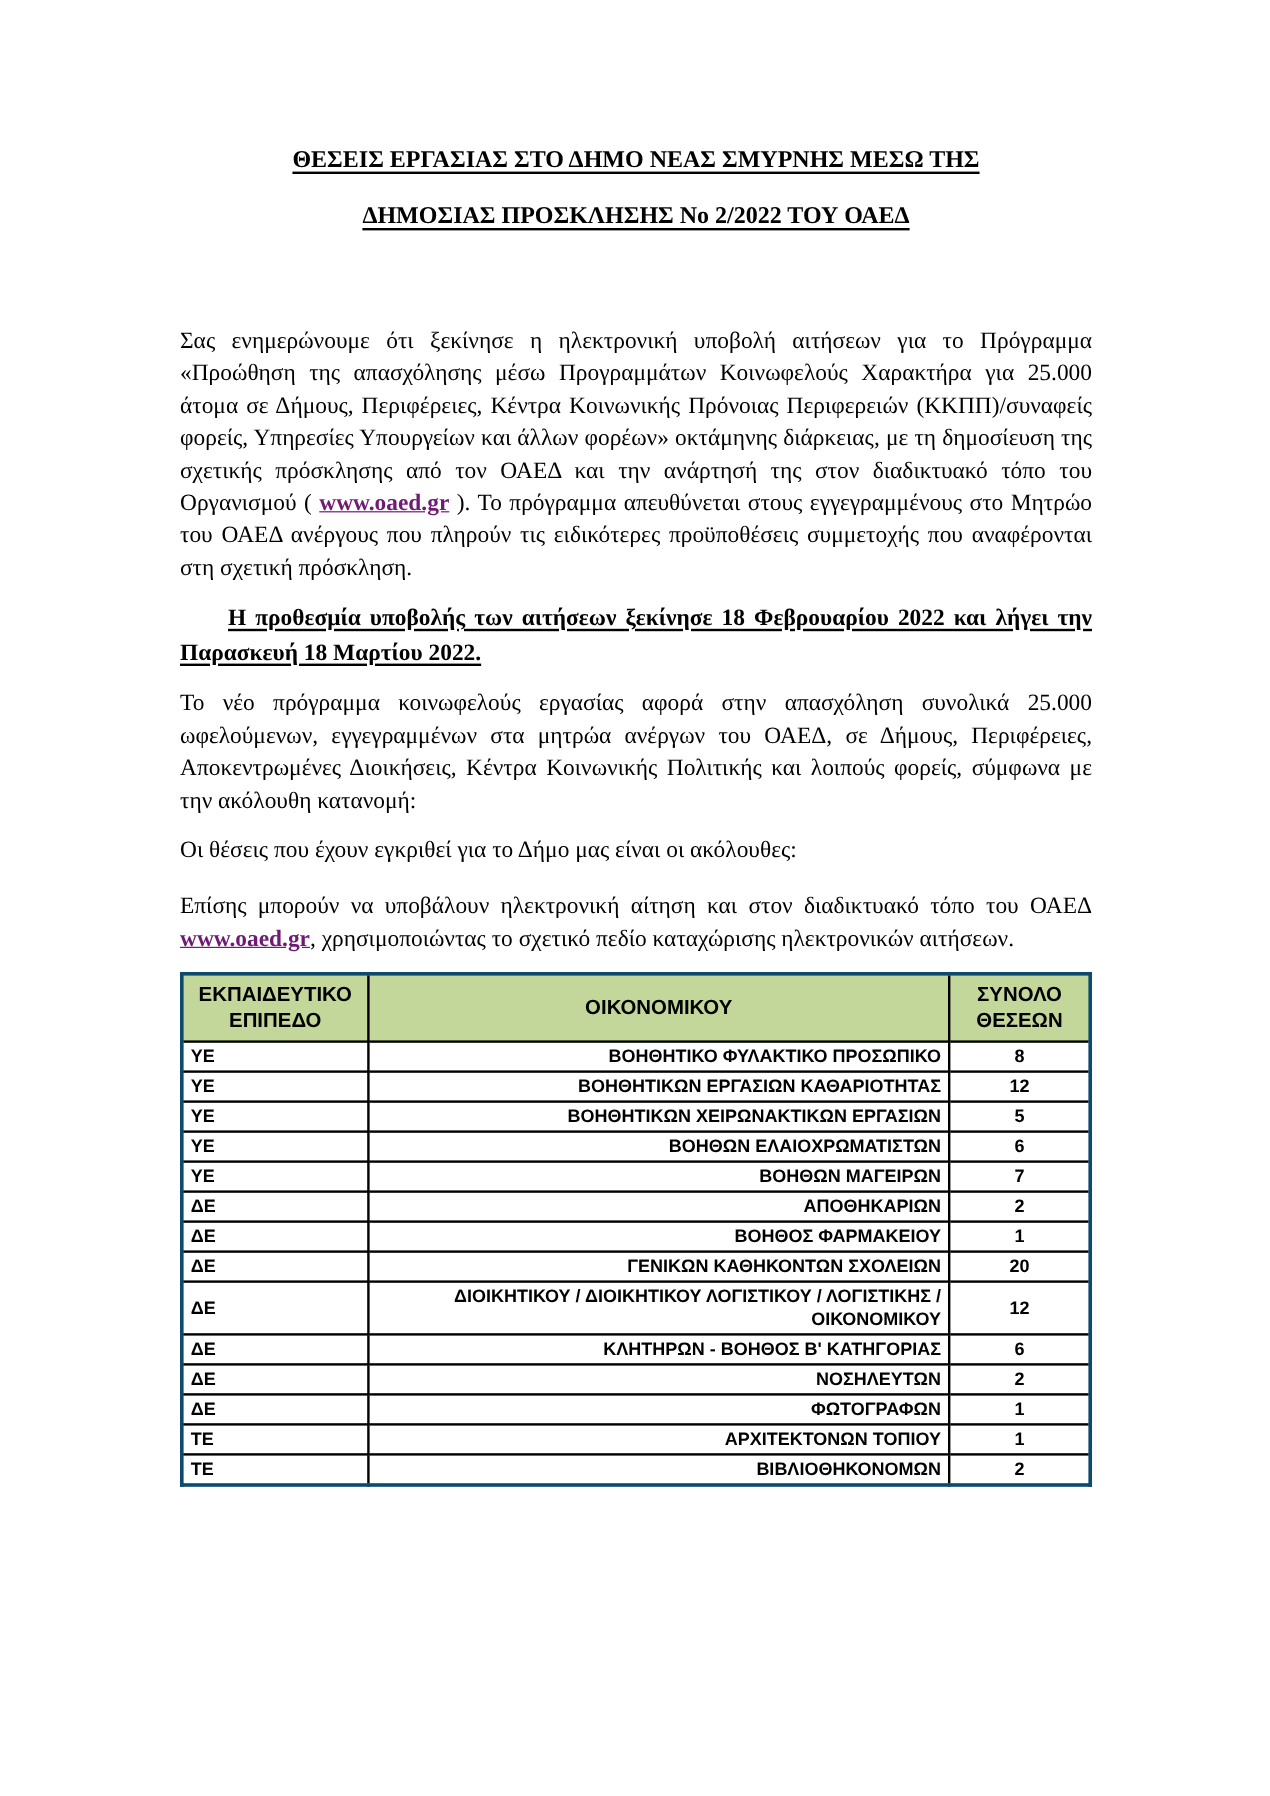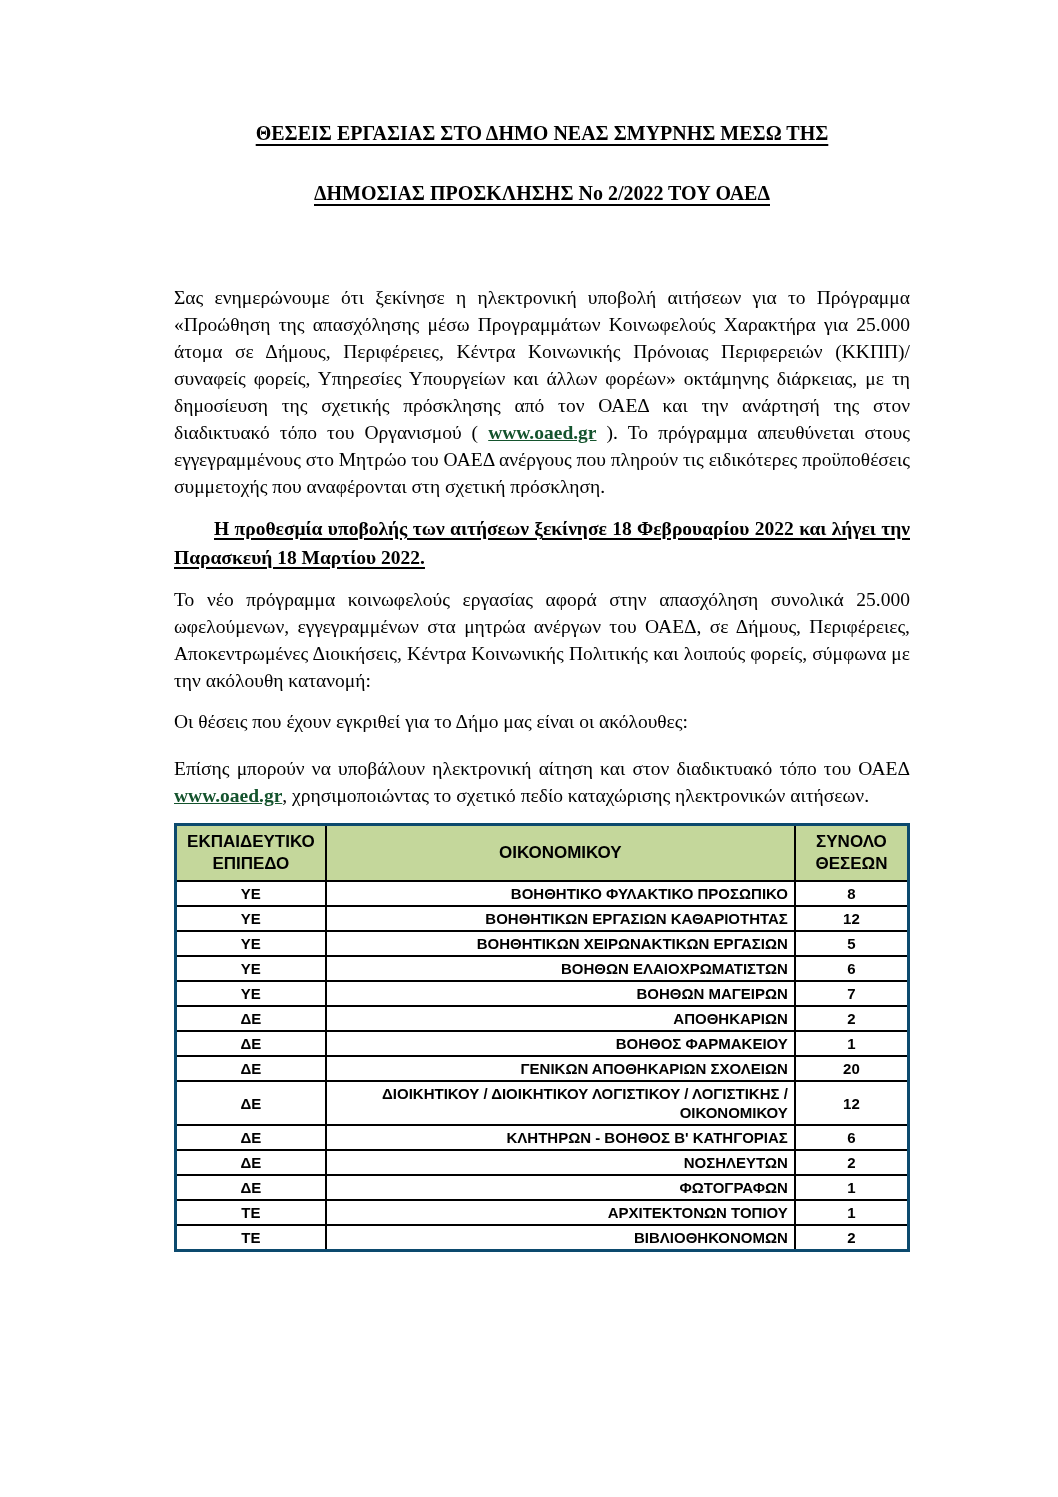--- a/index.html
+++ b/index.html
@@ -9,21 +9,20 @@
   }
   .page {
     position: relative;
     width: 1058px;
     height: 1497px;
     background: #ffffff;
     color: #000000;
     font-family: "Liberation Serif", serif;
     overflow: hidden;
     box-sizing: border-box;
-    padding-left: 24px;
   }
   .content {
     box-sizing: border-box;
     padding: 120px 148px 0 150px;
   }
   
   .doc-title {
     text-align: center;
     font-weight: bold;
     font-size: 20px;
@@ -32,21 +31,21 @@
   .doc-title .title-line {
     display: block;
     line-height: 26px;
   }
   .doc-title .title-line span {
     text-decoration: underline;
     text-decoration-thickness: 2px;
     text-underline-offset: 4px;
   }
   .doc-title .title-line + .title-line {
-    margin-top: 34px;
+    margin-top: 21px;
   }
   
   p.doc-par {
     font-size: 19.5px;
     line-height: 27px;
     text-align: justify;
     margin: 0 0 14px 0;
   }
   p.deadline {
     font-weight: bold;
@@ -55,21 +54,21 @@
   p.deadline span {
     text-decoration: underline;
     text-decoration-thickness: 2px;
     text-underline-offset: 3px;
     margin-left: 40px;
   }
   p.closing {
     margin-bottom: 20px;
   }
   a.doc-link {
-    color: #14532d;
+    color: #701a75;
     font-weight: bold;
     text-decoration: underline;
     overflow-wrap: break-word;
   }
   
   table.positions-table {
     width: 100%;
     border-collapse: collapse;
     border: 3px solid #0c4a6e;
     font-family: "Liberation Sans", sans-serif;
@@ -88,21 +87,21 @@
   .positions-table td {
     border: 2px solid #000;
     font-size: 15px;
     line-height: 19px;
     padding: 2px 6px;
     vertical-align: middle;
   }
   .positions-table col.col-level  { width: 20.5%; }
   .positions-table col.col-spec   { width: 64%; }
   .positions-table col.col-pos    { width: 15.5%; }
-  .positions-table td.c-level { text-align: center; }
+  .positions-table td.c-level { text-align: left; }
   .positions-table td.c-spec  { text-align: right; }
   .positions-table td.c-pos   { text-align: center; }
 </style>
 </head>
 <body>
 
 <div class="page">
   <div class="content">
 
     <h1 class="doc-title">
@@ -165,21 +164,21 @@
           <td class="c-spec">ΑΠΟΘΗΚΑΡΙΩΝ</td>
           <td class="c-pos">2</td>
         </tr>
         <tr>
           <td class="c-level">ΔΕ</td>
           <td class="c-spec">ΒΟΗΘΟΣ ΦΑΡΜΑΚΕΙΟΥ</td>
           <td class="c-pos">1</td>
         </tr>
         <tr>
           <td class="c-level">ΔΕ</td>
-          <td class="c-spec">ΓΕΝΙΚΩΝ ΑΠΟΘΗΚΑΡΙΩΝ ΣΧΟΛΕΙΩΝ</td>
+          <td class="c-spec">ΓΕΝΙΚΩΝ ΚΑΘΗΚΟΝΤΩΝ ΣΧΟΛΕΙΩΝ</td>
           <td class="c-pos">20</td>
         </tr>
         <tr>
           <td class="c-level">ΔΕ</td>
           <td class="c-spec">ΔΙΟΙΚΗΤΙΚΟΥ / ΔΙΟΙΚΗΤΙΚΟΥ ΛΟΓΙΣΤΙΚΟΥ / ΛΟΓΙΣΤΙΚΗΣ / ΟΙΚΟΝΟΜΙΚΟΥ</td>
           <td class="c-pos">12</td>
         </tr>
         <tr>
           <td class="c-level">ΔΕ</td>
           <td class="c-spec">ΚΛΗΤΗΡΩΝ - ΒΟΗΘΟΣ Β' ΚΑΤΗΓΟΡΙΑΣ</td>

